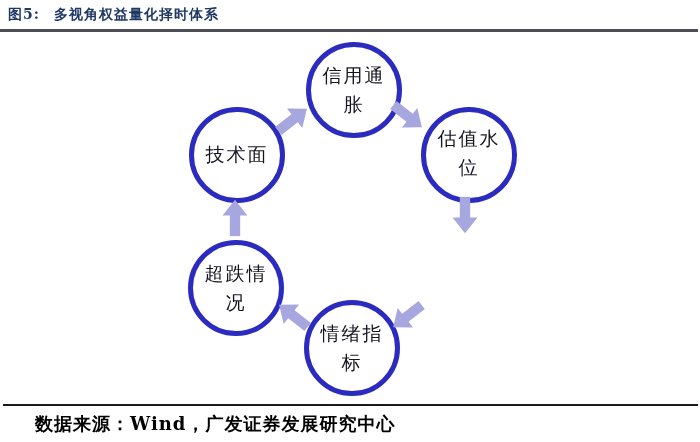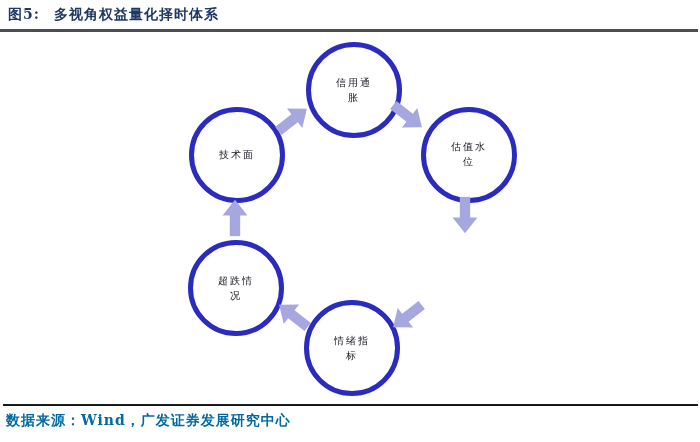--- a/index.html
+++ b/index.html
@@ -9,40 +9,40 @@
   }
   .header-title{
     position:absolute;left:8px;top:6px;font-size:14px;font-weight:700;
     color:#1f3864;letter-spacing:1px;white-space:nowrap;
   }
   .header-title .fig-label{margin-right:14px;}
   .header-rule{position:absolute;left:0;top:29px;width:698px;height:3px;background:#4d4d55;}
   .node{
     position:absolute;width:86px;height:86px;border:5px solid #2b2bc0;border-radius:50%;
     background:#ffffff;display:flex;align-items:center;justify-content:center;
-    text-align:center;font-size:10px;line-height:1.55;color:#151520;
+    text-align:center;font-size:19px;line-height:1.55;color:#151520;
     letter-spacing:2px;white-space:pre-line;
   }
   .node-credit{left:306px;top:42px;}
   .node-valuation{left:421px;top:107px;font-family:Liberation Mono, monospace;}
   .node-risk{left:421px;top:240px;}
   .node-sentiment{left:304px;top:300px;}
   .node-oversold{left:188px;top:240px;}
   .node-tech{left:189px;top:107px;}
   .arrow{position:absolute;width:38px;height:27px;}
   .arrow-1{left:274px;top:106px;transform:rotate(-38deg);}
   .arrow-2{left:389px;top:103px;transform:rotate(38deg);}
   .arrow-3{left:446px;top:202px;transform:rotate(90deg);}
   .arrow-4{left:388px;top:303px;transform:rotate(142deg);}
   .arrow-5{left:274px;top:302px;transform:rotate(-142deg);}
   .arrow-6{left:216px;top:204px;transform:rotate(-90deg);}
   .footer-rule{position:absolute;left:3px;top:404px;width:695px;height:2px;background:#1a1a1a;}
   .footer-text{
-    position:absolute;left:6px;top:412px;font-size:14px;font-weight:600;
-    color:#0369a1;letter-spacing:1px;white-space:nowrap;
+    position:absolute;left:35px;top:412px;font-size:18px;font-weight:600;
+    color:#000000;letter-spacing:1px;white-space:nowrap;
   }
 </style>
 </head>
 <body>
 
 <div class="page">
 
   <div class="header-title">
     <span class="fig-label">图5:</span><span>多视角权益量化择时体系</span>
   </div>

